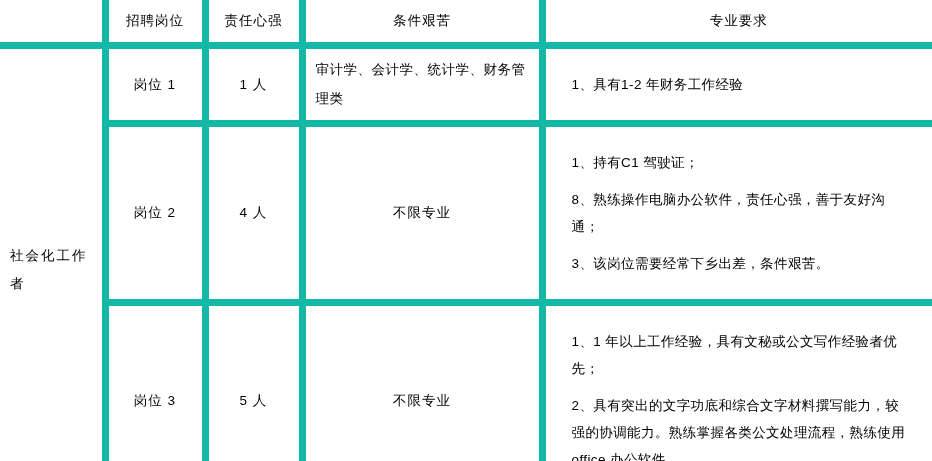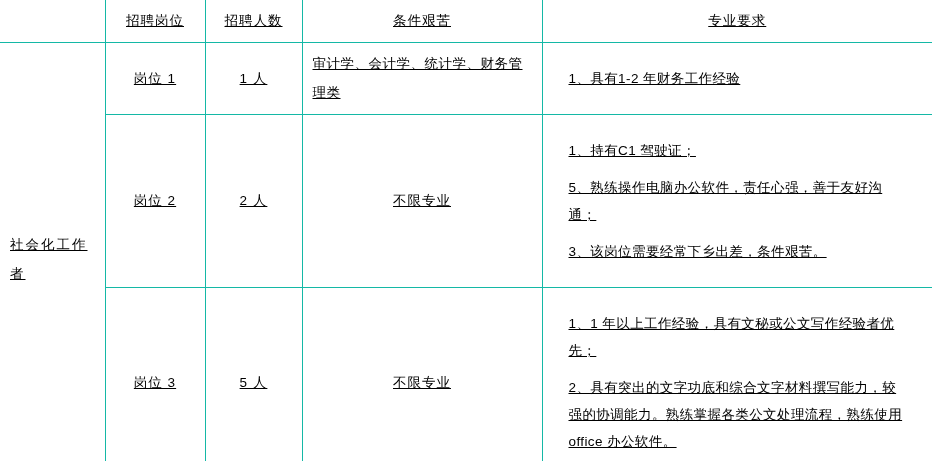--- a/index.html
+++ b/index.html
@@ -12,32 +12,31 @@
     height: 461px;
     font-family: "Liberation Sans", sans-serif;
     color: #000000;
     overflow: hidden;
   }
   .page {
     position: relative;
     width: 932px;
     height: 419px;
     box-sizing: border-box;
-    text-decoration: underline;
   }
   table.recruit {
     border-collapse: collapse;
     table-layout: fixed;
     width: 932px;
     height: 461px;
     font-size: 13.5px;
     line-height: 1.9;
   }
   table.recruit td, table.recruit th {
-    border: 1px solid #14b8a6;
+    border: 7px solid #14b8a6;
     padding: 6px 10px;
     vertical-align: middle;
     font-weight: normal;
     word-break: break-all;
   }
   
   table.recruit tr:first-child th,
   table.recruit tr:first-child td {
     border-top: none;
   }
@@ -106,45 +105,45 @@
       <col class="col-cat">
       <col class="col-post">
       <col class="col-num">
       <col class="col-major">
       <col class="col-req">
     </colgroup>
     <tbody>
       <tr>
         <th class="hdr"></th>
         <th class="hdr">招聘岗位</th>
-        <th class="hdr">招聘人数</th>
+        <th class="hdr">责任心强</th>
         <th class="hdr">条件艰苦</th>
         <th class="hdr">专业要求</th>
       </tr>
 
       <tr class="row-1">
         <td class="cat-cell" rowspan="3">社会化工作者</td>
         <td class="c-center">岗位 1</td>
         <td class="c-center">1 人</td>
         <td class="major-cell">审计学、会计学、统计学、财务管理类</td>
         <td class="c-left">
           <ul class="req-list">
             <li>1、具有1-2 年财务工作经验</li>
           </ul>
         </td>
       </tr>
 
       <tr class="row-2">
         <td class="c-center">岗位 2</td>
-        <td class="c-center">2 人</td>
+        <td class="c-center">4 人</td>
         <td class="c-center">不限专业</td>
         <td class="c-left">
           <ul class="req-list">
             <li>1、持有C1 驾驶证；</li>
-            <li>5、熟练操作电脑办公软件，责任心强，善于友好沟通；</li>
+            <li>8、熟练操作电脑办公软件，责任心强，善于友好沟通；</li>
             <li>3、该岗位需要经常下乡出差，条件艰苦。</li>
           </ul>
         </td>
       </tr>
 
       <tr class="row-3">
         <td class="c-center">岗位 3</td>
         <td class="c-center">5 人</td>
         <td class="c-center">不限专业</td>
         <td class="c-left">

